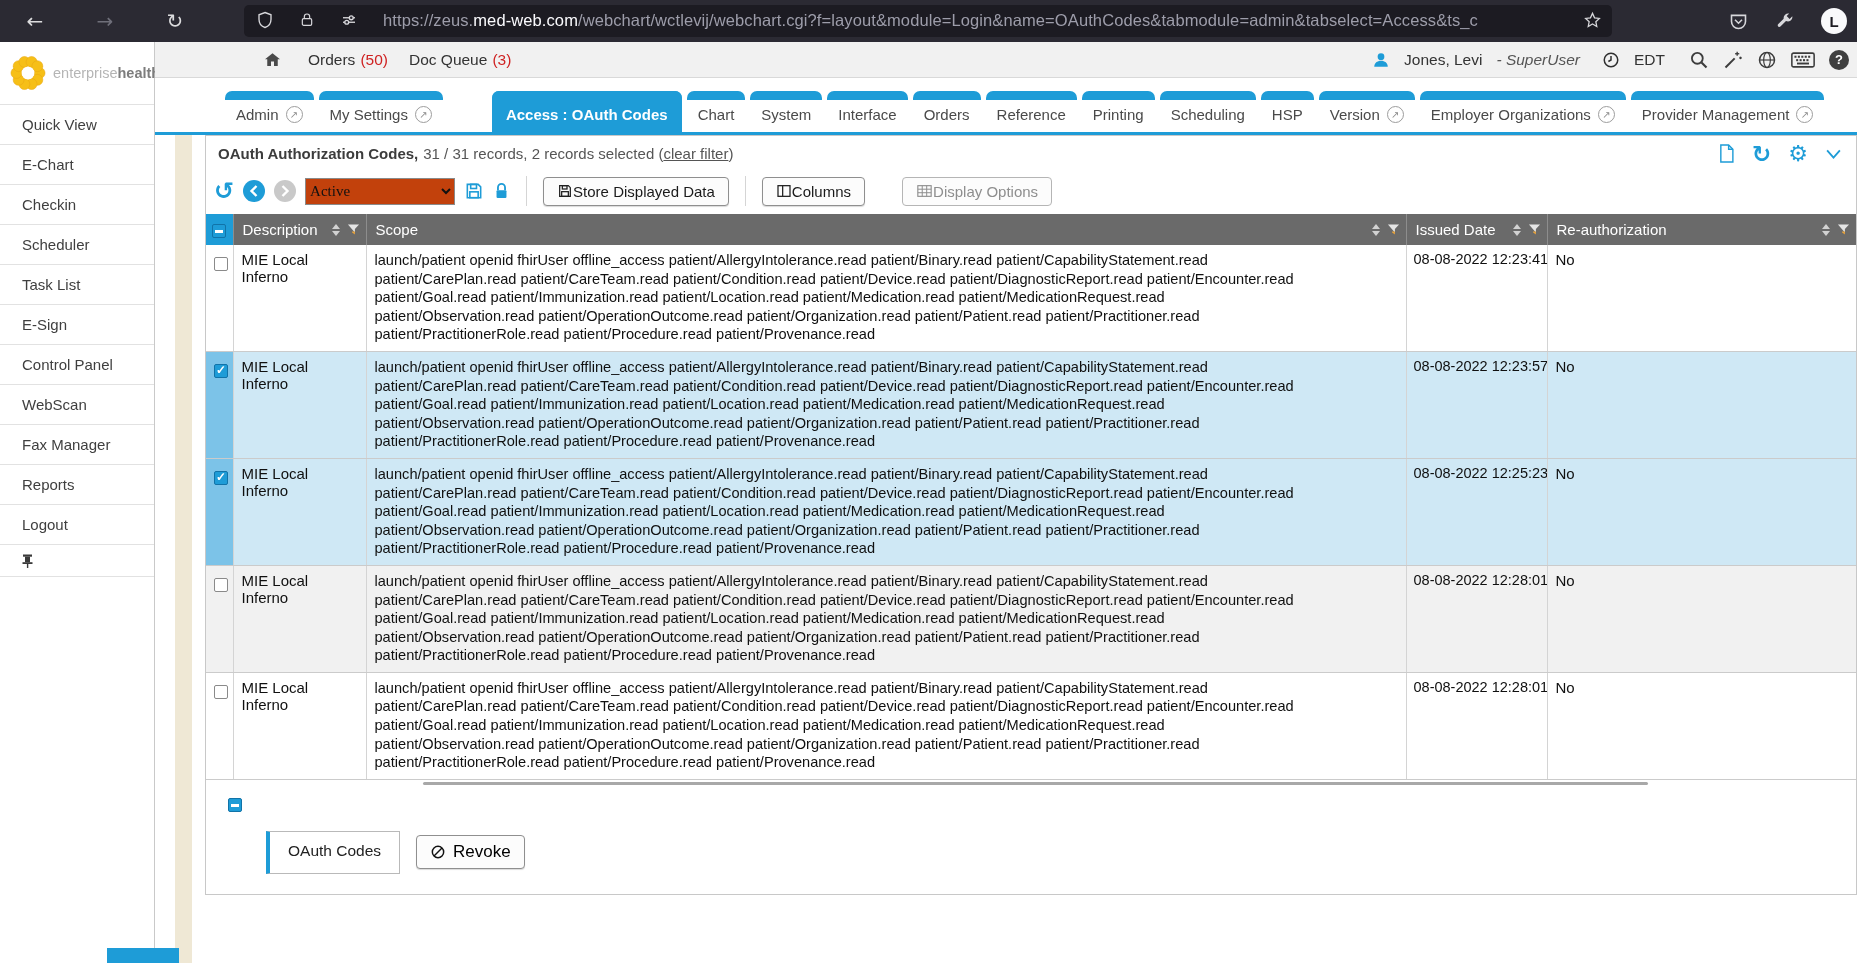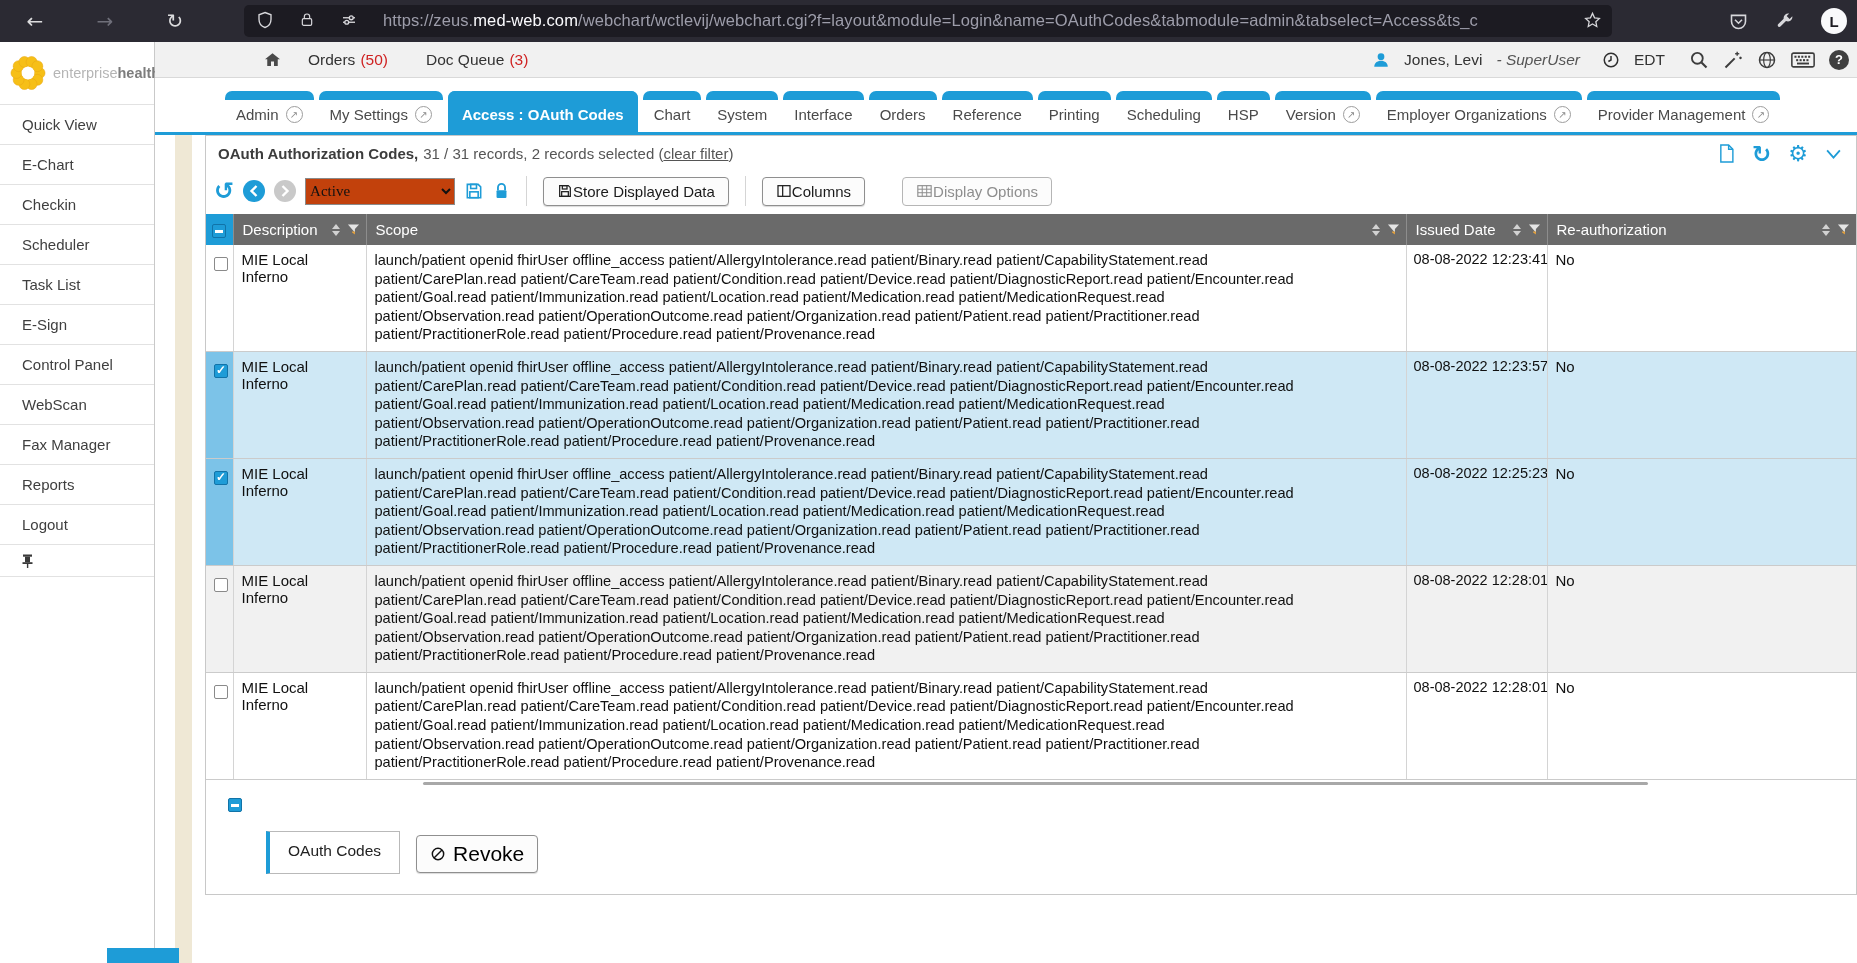--- a/index.html
+++ b/index.html
@@ -30,36 +30,36 @@
   .logo-text .lt1 { color:#b5b5b5; }
   .logo-text .lt2 { color:#7d7d7d; font-weight:bold; }
   .side-item { height:40px; line-height:40px; padding-left:22px; font-size:15px; color:#3f3f3f;
                border-top:1px solid #e2e2e2; cursor:pointer; white-space:nowrap; }
   .pin-row { padding:9px 0 8px 21px; border-top:1px solid #e2e2e2; border-bottom:1px solid #e2e2e2; }
 
   
   .main-col { flex:1; display:flex; flex-direction:column; min-width:0; background:#fff; }
   .app-header { height:36px; background:#f1f1f1; border-bottom:1px solid #d9d9d9; display:flex;
                 align-items:center; font-size:15.5px; color:#333; padding:0 8px 0 108px; }
-  .hdr-link { margin-left:38px; display:flex; gap:5px; cursor:pointer; }
+  .hdr-link { margin-left:21px; display:flex; gap:5px; cursor:pointer; }
   .hdr-link:nth-of-type(2){ margin-left:26px; }
   .count { color:#cf2222; }
   .header-right { margin-left:auto; display:flex; align-items:center; gap:14px; }
   .role { font-style:italic; color:#555; }
   .help-circle { width:20px; height:20px; border-radius:50%; background:#3f3f3f; color:#fff; font-size:13px;
                  font-weight:bold; display:flex; align-items:center; justify-content:center; }
 
   
   .tab-strip { background:#fff; border-bottom:3px solid #1e9cd7; display:flex; align-items:flex-end;
                padding:13px 0 0 70px; gap:5px; }
   .tab { position:relative; background:#fff; color:#4a4a4a; font-size:15px; padding:15px 11px 9px;
          border-radius:7px 7px 0 0; white-space:nowrap; display:flex; gap:7px; align-items:center; cursor:pointer; }
   .tab::before { content:""; position:absolute; top:0; left:0; right:0; height:9px; background:#1e9cd7;
                  border-radius:7px 7px 0 0; }
-  .tab.active { background:#1e9cd7; color:#fff; font-weight:bold; padding:15px 14px 9px; }
+  .tab.active { background:#1e9cd7; color:#fff; font-weight:bold; padding:15px 14px 9px;margin-left:44px; }
   .ext-icon { width:17px; height:17px; border-radius:50%; border:1.5px solid #9d9d9d; color:#8a8a8a;
               font-size:10px; display:flex; align-items:center; justify-content:center; flex-shrink:0; }
 
   
   .content { flex:1; display:flex; min-height:0; }
   .gutter { width:20px; background:#fff; flex-shrink:0; }
   .beige-strip { width:17px; background:#efe8d5; flex-shrink:0; }
   .content-inner { flex:1; padding-left:13px; min-width:0; }
   h1.page-title { font-size:29px; font-weight:400; color:#1a1a1a; margin:27px 0 21px; letter-spacing:.2px; }
 
@@ -109,21 +109,21 @@
         background:#fff; position:relative; cursor:pointer; vertical-align:middle; }
   .cb.checked, .cb.indet { background:#1e9cd7; border-color:#1173a8; }
   .cb.checked::after { content:"✓"; position:absolute; left:1px; top:-2px; color:#fff; font-size:12px; font-weight:bold; }
   .cb.indet::after { content:""; position:absolute; left:2px; top:5px; width:8px; height:3px; background:#fff; }
 
   .scroll-track { height:3px; background:#a8a8a8; width:1225px; margin:2px 0 0 217px; border-radius:2px; }
   .select-all-row { padding:10px 0 9px 22px; }
   .footer-row { display:flex; align-items:flex-start; margin:9px 0 0 60px; gap:16px; padding-bottom:20px; }
   .oauth-tab { border:1px solid #b9b9b9; border-left:4px solid #1e9cd7; background:#fff; padding:10px 18px 13px;
                font-size:15.5px; color:#222; white-space:nowrap; cursor:pointer; }
-  .revoke-btn { border:1px solid #8f8f8f; border-radius:4px; background:#fcfcfc; padding:6px 13px; font-size:21px;
+  .revoke-btn { border:1px solid #8f8f8f; border-radius:4px; background:#fcfcfc; padding:6px 13px; font-size:17px;
                 display:flex; gap:7px; align-items:center; margin-top:4px; cursor:pointer;
                 box-shadow:0 1px 1px rgba(0,0,0,.15); }
 
   .floating-blue { position:absolute; left:107px; top:948px; width:72px; height:15px; background:#1e9cd7; z-index:50; }
   svg { display:block; }
 </style>
 </head>
 <body>
 
 <div class="browser-bar">

